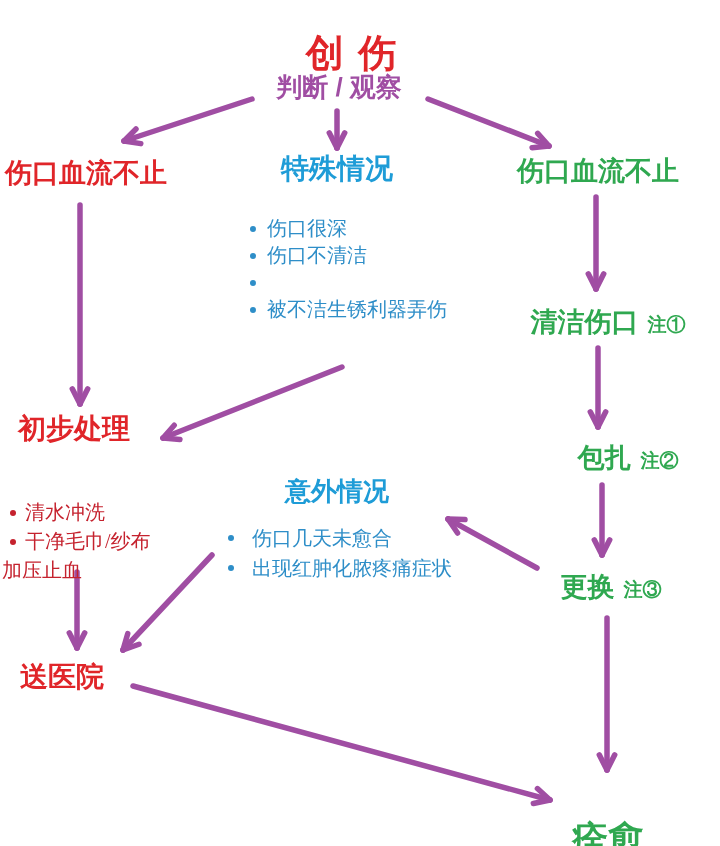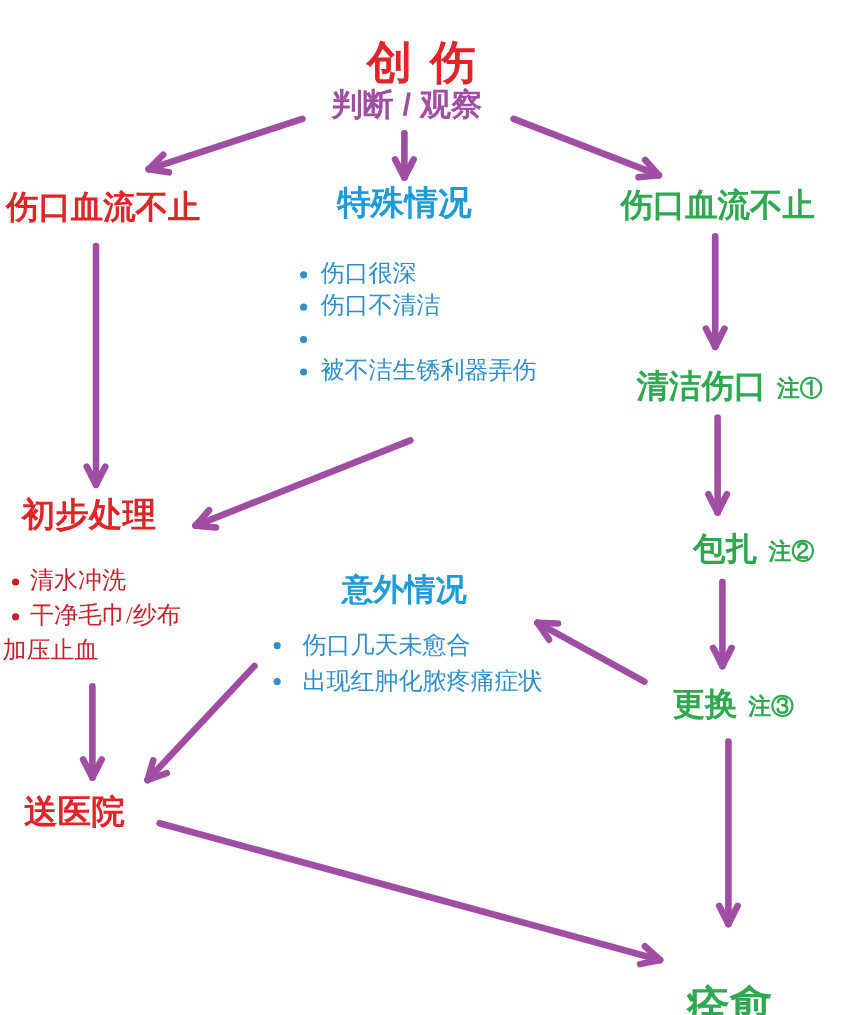--- a/index.html
+++ b/index.html
@@ -14,21 +14,21 @@
   html,body{margin:0;padding:0;background:#e9e9e9;}
   .canvas{
     position:relative;width:720px;height:846px;background:var(--bg);
     overflow:hidden;margin:0 auto;
     font-family:"Liberation Sans", sans-serif;
   }
   .node{position:absolute;white-space:nowrap;line-height:1.15;}
   .center{transform:translateX(-50%);}
   .bold{font-weight:700;}
   .red{color:var(--red);}
-  .red-text{color:var(--red-text);}
+  .red-text{color:var(--red-text);margin-top:28px;}
   .purple{color:var(--purple);}
   .blue{color:var(--blue);}
   .blue-text{color:var(--blue-text);}
   .green{color:var(--green);}
   .title{font-size:38px;letter-spacing:2px;}
   .heading-lg{font-size:28px;}
   .heading-md{font-size:27px;}
   .heading-sm{font-size:26px;}
   .final{font-size:36px;}
   .serif-list{font-family:"Liberation Serif", serif;font-size:20px;}

